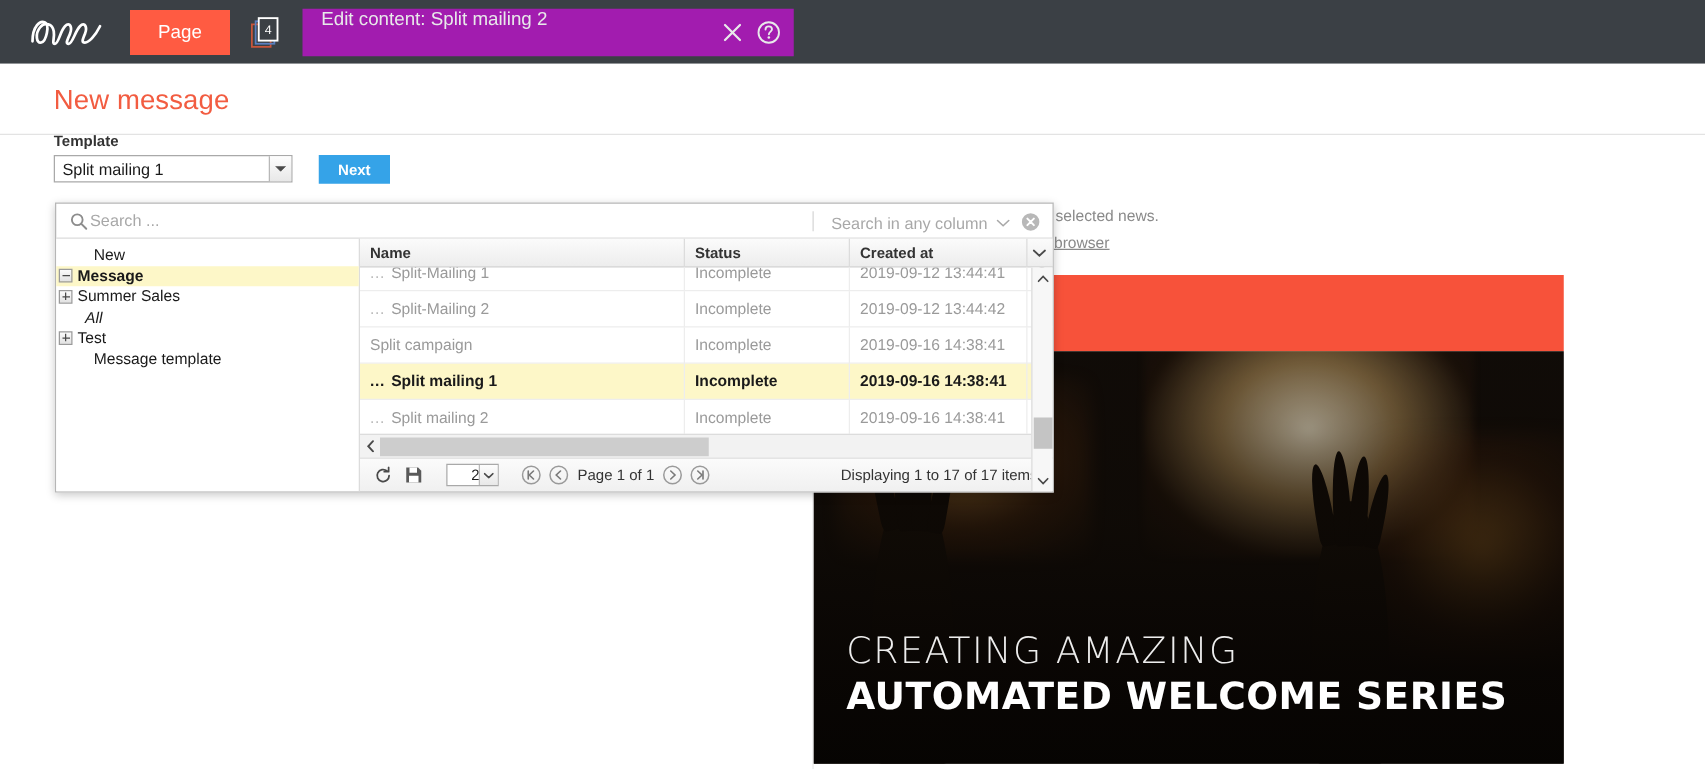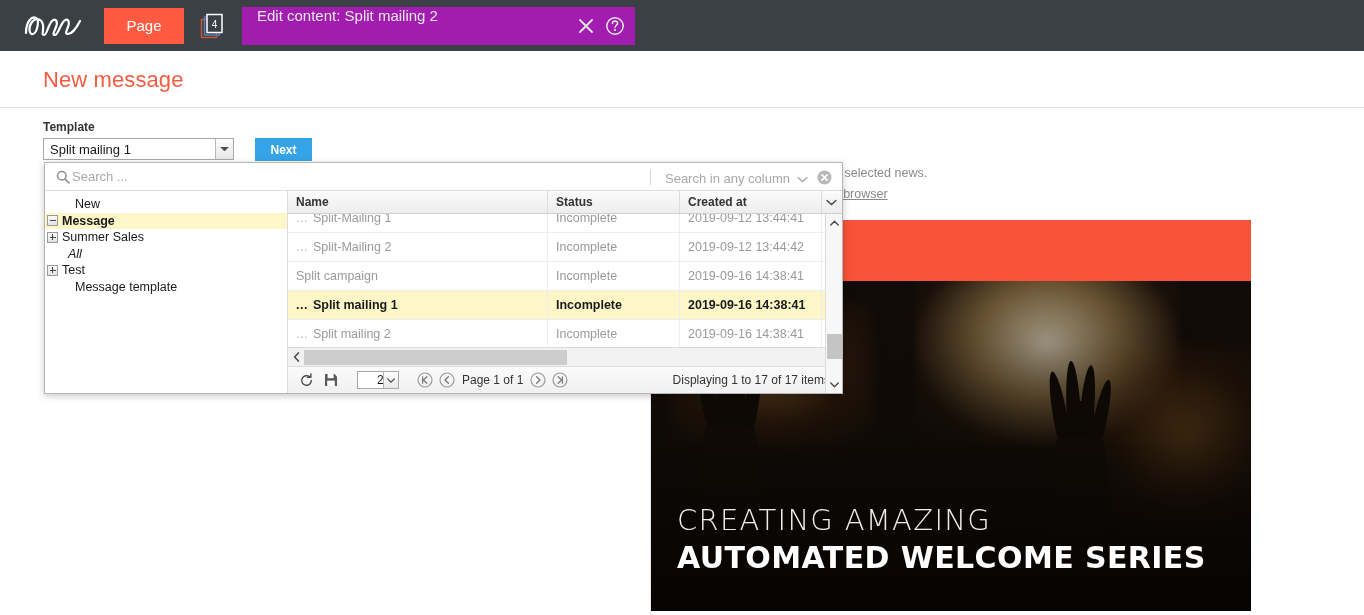--- a/index.html
+++ b/index.html
@@ -72,21 +72,21 @@
   }
   #page-title {
     position: absolute; left: 43px; top: 16px;
     font-size: 22px;
     color: #f25c41;
     font-weight: normal;
     letter-spacing: 0.1px;
   }
 
   
-  #template-row { position: absolute; left: 43px; top: 120px; }
+  #template-row { position: absolute; left: 43px; top: 106px; }
   #template-label {
     font-size: 12px; font-weight: bold; color: #333333;
     margin-bottom: 4px;
   }
   #template-controls { display: flex; align-items: flex-start; }
   #template-select {
     width: 191px; height: 22px;
     border: 1px solid #a9a9a9;
     background: #ffffff;
     position: relative;

